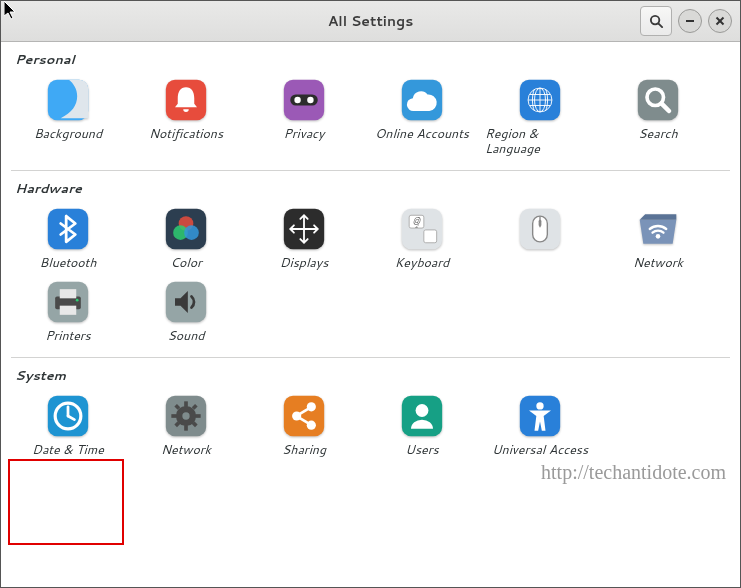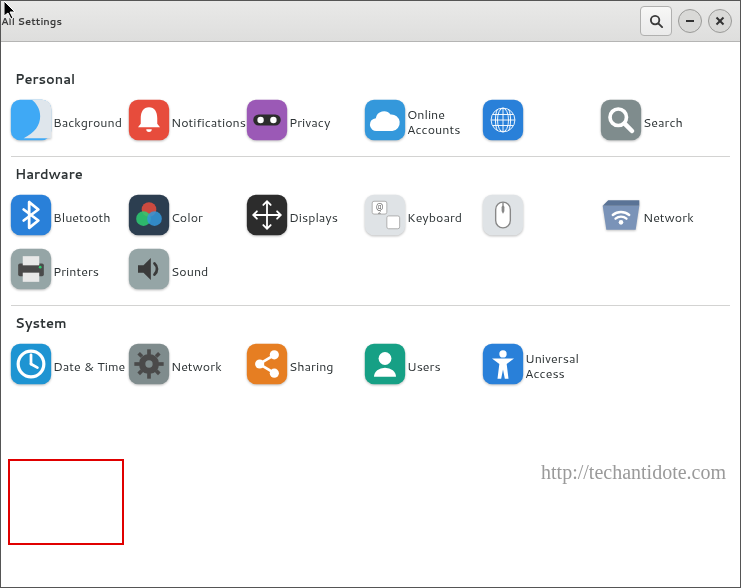--- a/index.html
+++ b/index.html
@@ -1,25 +1,25 @@
 <!DOCTYPE html>
 <html><head>
 <meta charset="utf-8">
 <style>
   html,body{margin:0;padding:0;font-family:"Cantarell","DejaVu Sans",sans-serif;font-size:13px;color:#2e3436;background:#fff;}
   .window{width:741px;height:588px;border:1px solid #555;box-sizing:border-box;background:#fff;position:relative;}
   .titlebar{height:40px;background:linear-gradient(#e9e9e8,#dededd);border-bottom:1px solid #b5b5b4;display:flex;align-items:center;position:relative;}
-  .titlebar .title{position:absolute;left:0;right:0;text-align:left;font-weight:bold;font-size:10px;color:#3c3c3c;pointer-events:none;}
+  .titlebar .title{position:absolute;left:0;right:0;text-align:center;font-weight:bold;font-size:14px;color:#3c3c3c;pointer-events:none;}
   .titlebar .right{margin-left:auto;display:flex;align-items:center;margin-right:8px;gap:6px;}
   .search-btn{width:30px;height:28px;border:1px solid #b0b0af;border-radius:4px;background:linear-gradient(#f7f7f6,#eaeaea);display:flex;align-items:center;justify-content:center;cursor:default;}
   .win-btn{width:22px;height:22px;border-radius:50%;background:#d9d9d7;border:1px solid #9a9a98;display:flex;align-items:center;justify-content:center;cursor:default;}
-  .content{padding:22px 0 0 0;height:calc(100% - 40px);box-sizing:border-box;overflow:hidden;}
+  .content{padding:2px 0 0 0;height:calc(100% - 40px);box-sizing:border-box;overflow:hidden;font-style:italic;}
   .section-title{font-weight:bold;font-size:13px;padding:6px 12px 4px 14px;color:#2e3436;}
   .grid{display:flex;flex-wrap:wrap;padding:0 8px 4px 8px;}
-  .item{width:118px;display:flex;flex-direction:row;align-items:center;padding:6px 0 4px 0;text-align:left;cursor:default;}
+  .item{width:118px;display:flex;flex-direction:column;align-items:center;padding:6px 0 4px 0;text-align:left;cursor:default;}
   .item .icon{display:flex;align-items:center;justify-content:center;}
   .item .icon svg{filter:drop-shadow(0 1px 1px rgba(0,0,0,.25));}
   .item .label{font-size:12.5px;margin-top:4px;line-height:1.2;color:#2e3436;max-width:110px;}
   hr.sep{border:none;border-top:1px solid #d3d3d2;margin:6px 10px 2px 10px;}
   .highlight{border:2px solid #e00000;position:absolute;left:7px;top:458px;width:116px;height:86px;pointer-events:none;box-sizing:border-box;}
   .watermark{position:absolute;right:14px;top:460px;font-size:20px;color:#9a9a9a;font-family:serif;pointer-events:none;}
   .cursor{position:absolute;left:3px;top:0px;pointer-events:none;}
 </style>
 </head>
 <body>
@@ -106,20 +106,21 @@
               <line x1="13" y1="18" x2="35" y2="18" stroke="#fff" stroke-width="1"></line>
               <line x1="13" y1="30" x2="35" y2="30" stroke="#fff" stroke-width="1"></line>
               <path d="M11 24 C11 16 17 11 24 11 C31 11 37 16 37 24" fill="none" stroke="#fff" stroke-width="0"></path>
               <g stroke="#fff" stroke-width="1" fill="none">
                 <path d="M24 11 L24 37"></path>
                 <path d="M18 12 C15 18 15 30 18 36"></path>
                 <path d="M30 12 C33 18 33 30 30 36"></path>
               </g>
             </svg>
         </span>
+        <span class="label">Region &amp; Language</span>
       </div>
 
       <div class="item">
         <span class="icon">
           <svg width="44" height="44" viewBox="0 0 48 48">
               <rect x="2" y="2" width="44" height="44" rx="10" fill="#7f8c8d"></rect>
               <circle cx="21" cy="21" r="9" fill="none" stroke="#fff" stroke-width="4"></circle>
               <line x1="28" y1="28" x2="36" y2="36" stroke="#fff" stroke-width="5" stroke-linecap="round"></line>
             </svg>
         </span>

